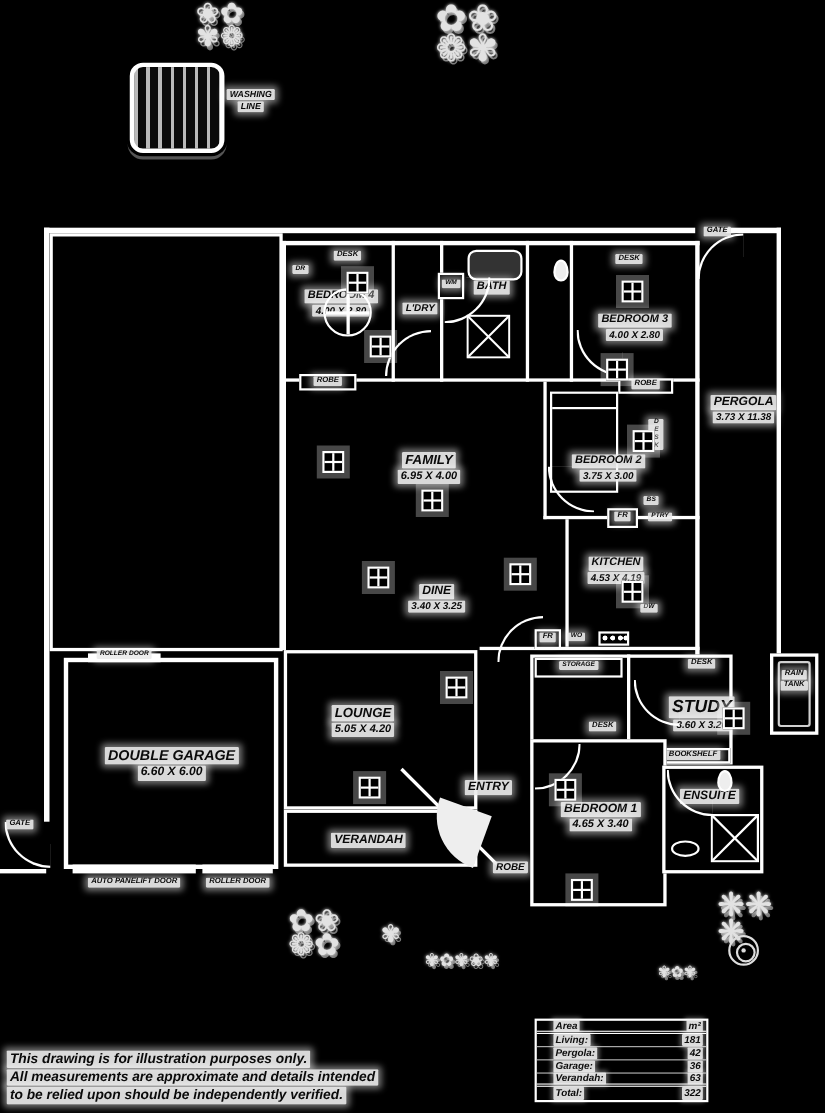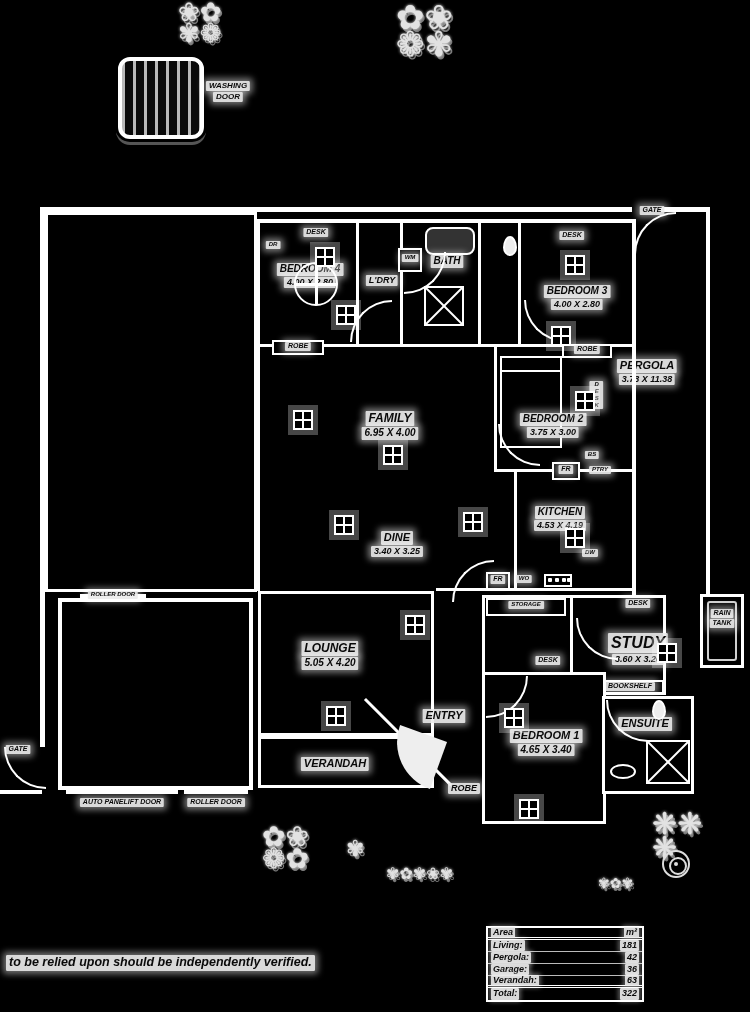--- a/index.html
+++ b/index.html
@@ -55,55 +55,55 @@
   .plant{position:absolute;color:#e2e2e2;text-shadow:0 0 3px #fff,2px 3px 0 #777;line-height:.8;}
   .spiral{position:absolute;width:28px;height:28px;border:2px solid #ddd;border-radius:50%;}
   .spiral::before{content:"";position:absolute;left:5px;top:5px;width:14px;height:14px;border:2px solid #ddd;border-radius:50%;}
   .spiral::after{content:"";position:absolute;left:10px;top:10px;width:4px;height:4px;background:#ddd;border-radius:50%;}
   
   .atable{position:absolute;border:2px solid #fff;background:#000;font-size:9px;}
   .arow{display:flex;justify-content:space-between;align-items:center;padding:0 3px;height:12px;
         border-bottom:1px solid #bbb;}
   .arow.head,.arow.prelast{border-bottom:3px double #fff;}
   .arow.total{border-bottom:0;}
-  .arow .chip{box-shadow:0 0 4px 2px rgba(255,255,255,.35);padding:0 2px;}
+  .arow .chip{box-shadow:0 0 4px 2px rgba(255,255,255,.35);padding:0 2px;margin-left:12px;}
   
   .disc{position:absolute;left:6px;top:955px;font-size:12.5px;line-height:1.2;}
   .disc .chip{display:block;width:max-content;margin-bottom:1px;}
 </style>
 </head>
 <body>
 
 <div id="plan">
 
   <div class="plant" style="left:178px;top:2px;font-size:26px">❀✿<br>✾❁</div>
   <div class="plant" style="left:396px;top:4px;font-size:34px">✿❀<br>❁✾</div>
   <div class="wash"></div>
   <div class="lbl" style="left:228px;top:80px;font-size:8px">
     <span class="chip">WASHING</span>
-    <span class="chip">DOOR</span>
+    <span class="chip">LINE</span>
   </div>
 
   <i class="w" style="left:40px;top:207px;width:592px;height:5px"></i>
   <i class="w" style="left:660px;top:207px;width:50px;height:5px"></i>
   <i class="w" style="left:706px;top:207px;width:4px;height:398px"></i>
   <i class="w" style="left:40px;top:207px;width:5px;height:540px"></i>
   <i class="w" style="left:0px;top:790px;width:42px;height:4px"></i>
   <i class="arc" style="left:634px;top:212px;transform:rotate(90deg)"></i>
   <div class="lbl" style="left:652px;top:205px;font-size:7px">
     <span class="chip">GATE</span>
     </div>
   <i class="arc" style="left:4px;top:747px"></i>
   <div class="lbl" style="left:18px;top:744px;font-size:7px">
     <span class="chip">GATE</span>
     </div>
 
   <div class="box" style="left:45px;top:212px;width:212px;height:380px"></div>
 
-  <div class="lbl" style="left:647px;top:358px">
+  <div class="lbl" style="left:676px;top:358px">
     <span class="chip nm" style="font-size:11px">PERGOLA</span>
     <span class="chip dm" style="font-size:9px">3.73 X 11.38</span>
   </div>
 
   <i class="w" style="left:256px;top:219px;width:380px;height:4px"></i>
   <i class="w" style="left:256px;top:219px;width:4px;height:372px"></i>
   <i class="w" style="left:632px;top:219px;width:4px;height:385px"></i>
   <i class="w" style="left:256px;top:344px;width:380px;height:3px"></i>
   <i class="w" style="left:356px;top:219px;width:3px;height:128px"></i>
   <i class="w" style="left:400px;top:219px;width:3px;height:128px"></i>
@@ -204,20 +204,24 @@
   <div class="lbl" style="left:498px;top:574px;font-size:7px">
     <span class="chip">FR</span>
     </div>
   <div class="lbl" style="left:524px;top:574px;font-size:6px">
     <span class="chip">WO</span>
     </div>
   <i class="stove" style="left:544px;top:574px"></i>
   <i class="arc" style="left:452px;top:560px;transform:rotate(90deg)"></i>
 
   <div class="box thick" style="left:58px;top:598px;width:195px;height:192px"></div>
+  <div class="lbl" style="left:156px;top:678px">
+    <span class="chip nm" style="font-size:13px">DOUBLE GARAGE</span>
+    <span class="chip dm" style="font-size:11px">6.60 X 6.00</span>
+  </div>
   <i class="w" style="left:80px;top:594px;width:66px;height:8px"></i>
   <div class="lbl" style="left:113px;top:590px;font-size:6px">
     <span class="chip">ROLLER DOOR</span>
     </div>
   <i class="w" style="left:66px;top:786px;width:112px;height:8px"></i>
   <i class="w" style="left:184px;top:786px;width:64px;height:8px"></i>
   <div class="lbl" style="left:122px;top:797px;font-size:7px">
     <span class="chip">AUTO PANELIFT DOOR</span>
     </div>
   <div class="lbl" style="left:216px;top:797px;font-size:7px">
@@ -339,16 +343,18 @@
       <span class="chip">Verandah:</span>
       <span class="chip">63</span>
     </div>
     <div class="arow total">
       <span class="chip">Total:</span>
       <span class="chip">322</span>
     </div>
   </div>
 
   <div class="disc">
+    <span class="chip">This drawing is for illustration purposes only.</span>
+    <span class="chip">All measurements are approximate and details intended</span>
     <span class="chip">to be relied upon should be independently verified.</span>
   </div>
 
 </div>
 
 </body></html>

